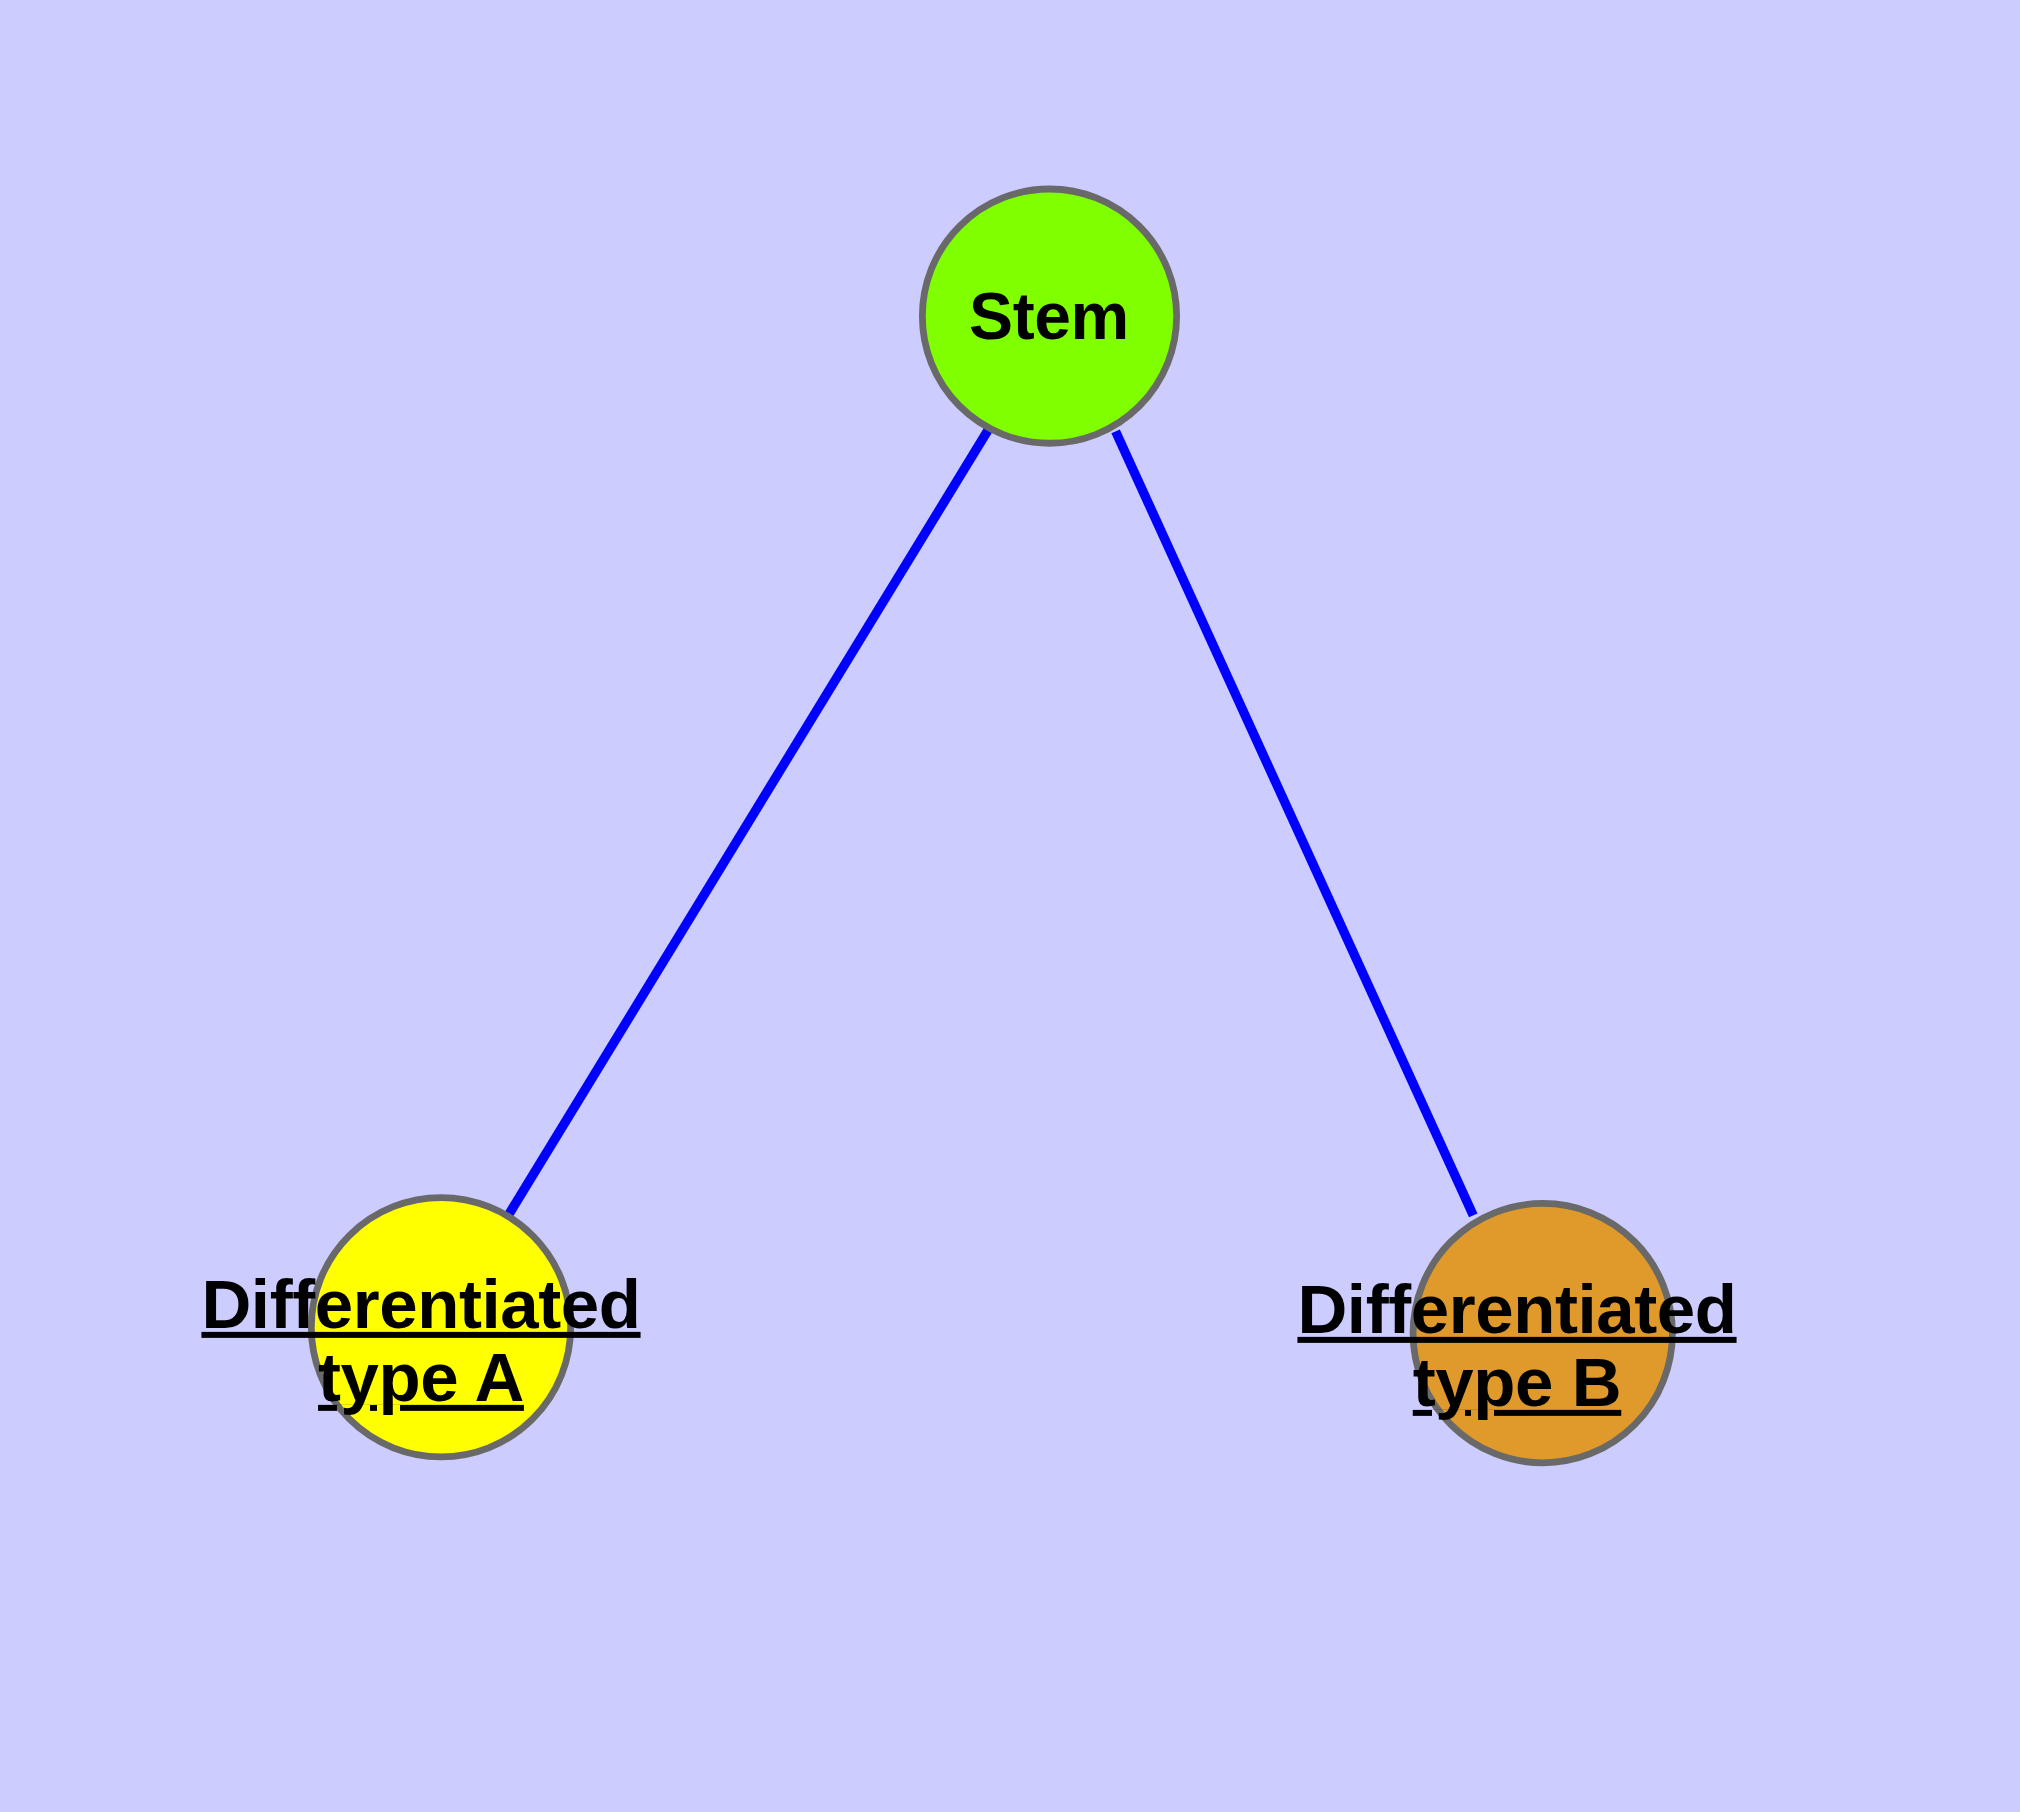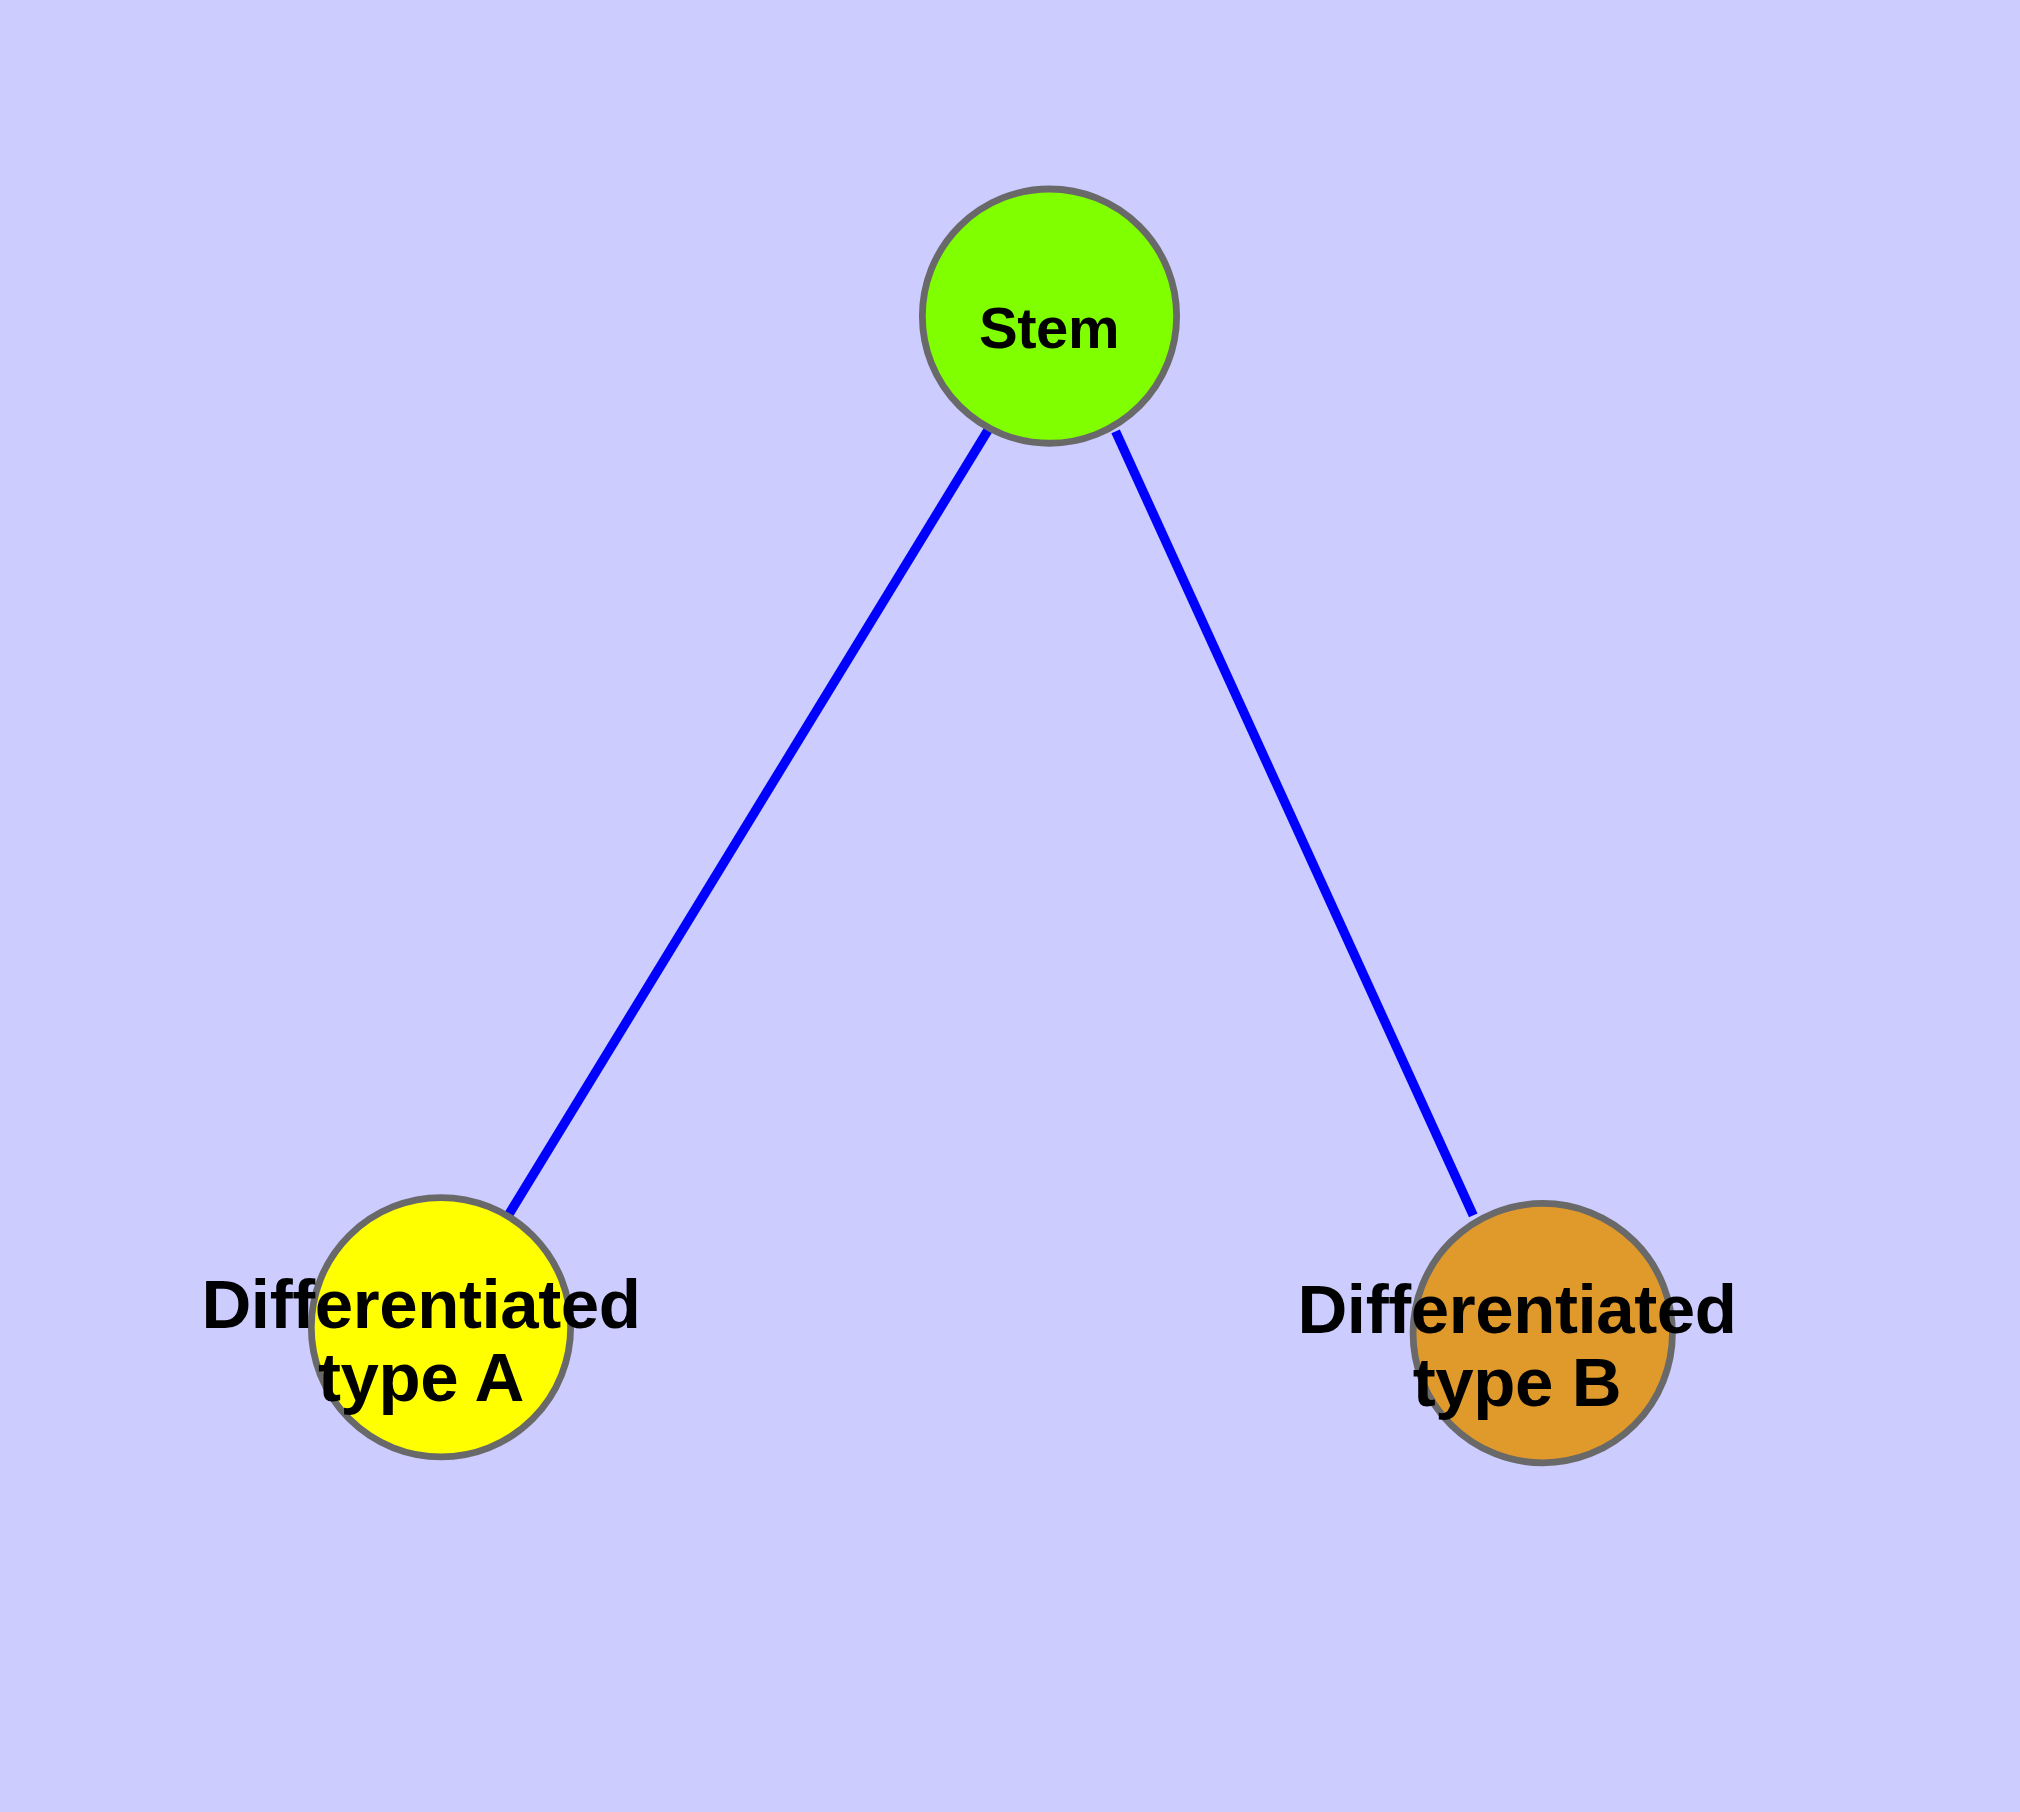--- a/index.html
+++ b/index.html
@@ -36,20 +36,21 @@
     white-space: pre;
     letter-spacing: -0.4px;
     pointer-events: none;
     transform: translate(-50%, -50%);
   }
   .node-label.stem-label {
     font-size: 66px;
   }
   .node-label.leaf-label {
     font-size: 69px;
+    text-decoration: underline;
   }
 </style>
 </head>
 <body>
 
 <div id="canvas" style="width: 2021px; height: 1812px;">
 
   <div id="graph-bg" style="background: rgb(204, 204, 255); width: 2021px; height: 1812px;"></div>
 
   <svg id="graph-svg" viewBox="0 0 2384 2138" xmlns="http://www.w3.org/2000/svg" style="width: 2021px; height: 1812px;">
@@ -59,20 +60,20 @@
       <line id="edge-stem-diff_b" stroke-linecap="butt" x1="1316" y1="509" x2="1738" y2="1434" stroke="#0000FF" stroke-width="11"></line>
     </g>
 
     <g id="node-layer">
       <circle id="node-stem" cx="1238" cy="373" r="150" fill="#7FFF00" stroke="#696969" stroke-width="8"></circle>
       <circle id="node-diff_a" cx="520" cy="1566" r="153" fill="#FFFF00" stroke="#696969" stroke-width="8"></circle>
       <circle id="node-diff_b" cx="1820" cy="1573" r="153" fill="#E09A2B" stroke="#696969" stroke-width="8"></circle>
     </g>
   </svg>
 
-  <div class="node-label stem-label" id="label-stem" style="left: 1049px; top: 328px; font-size: 58px; color: rgb(0, 0, 0);">Stem</div>
+  <div class="node-label stem-label" id="label-stem" style="left: 1049px; top: 317px; font-size: 66px; color: rgb(0, 0, 0);">Stem</div>
   <div class="node-label leaf-label" id="label-diff_a" style="left: 421px; top: 1341px; font-size: 69px; color: rgb(0, 0, 0);">Differentiated
 type A</div>
   <div class="node-label leaf-label" id="label-diff_b" style="left: 1517px; top: 1346px; font-size: 69px; color: rgb(0, 0, 0);">Differentiated
 type B</div>
 
 </div>
 
 
 </body></html>

